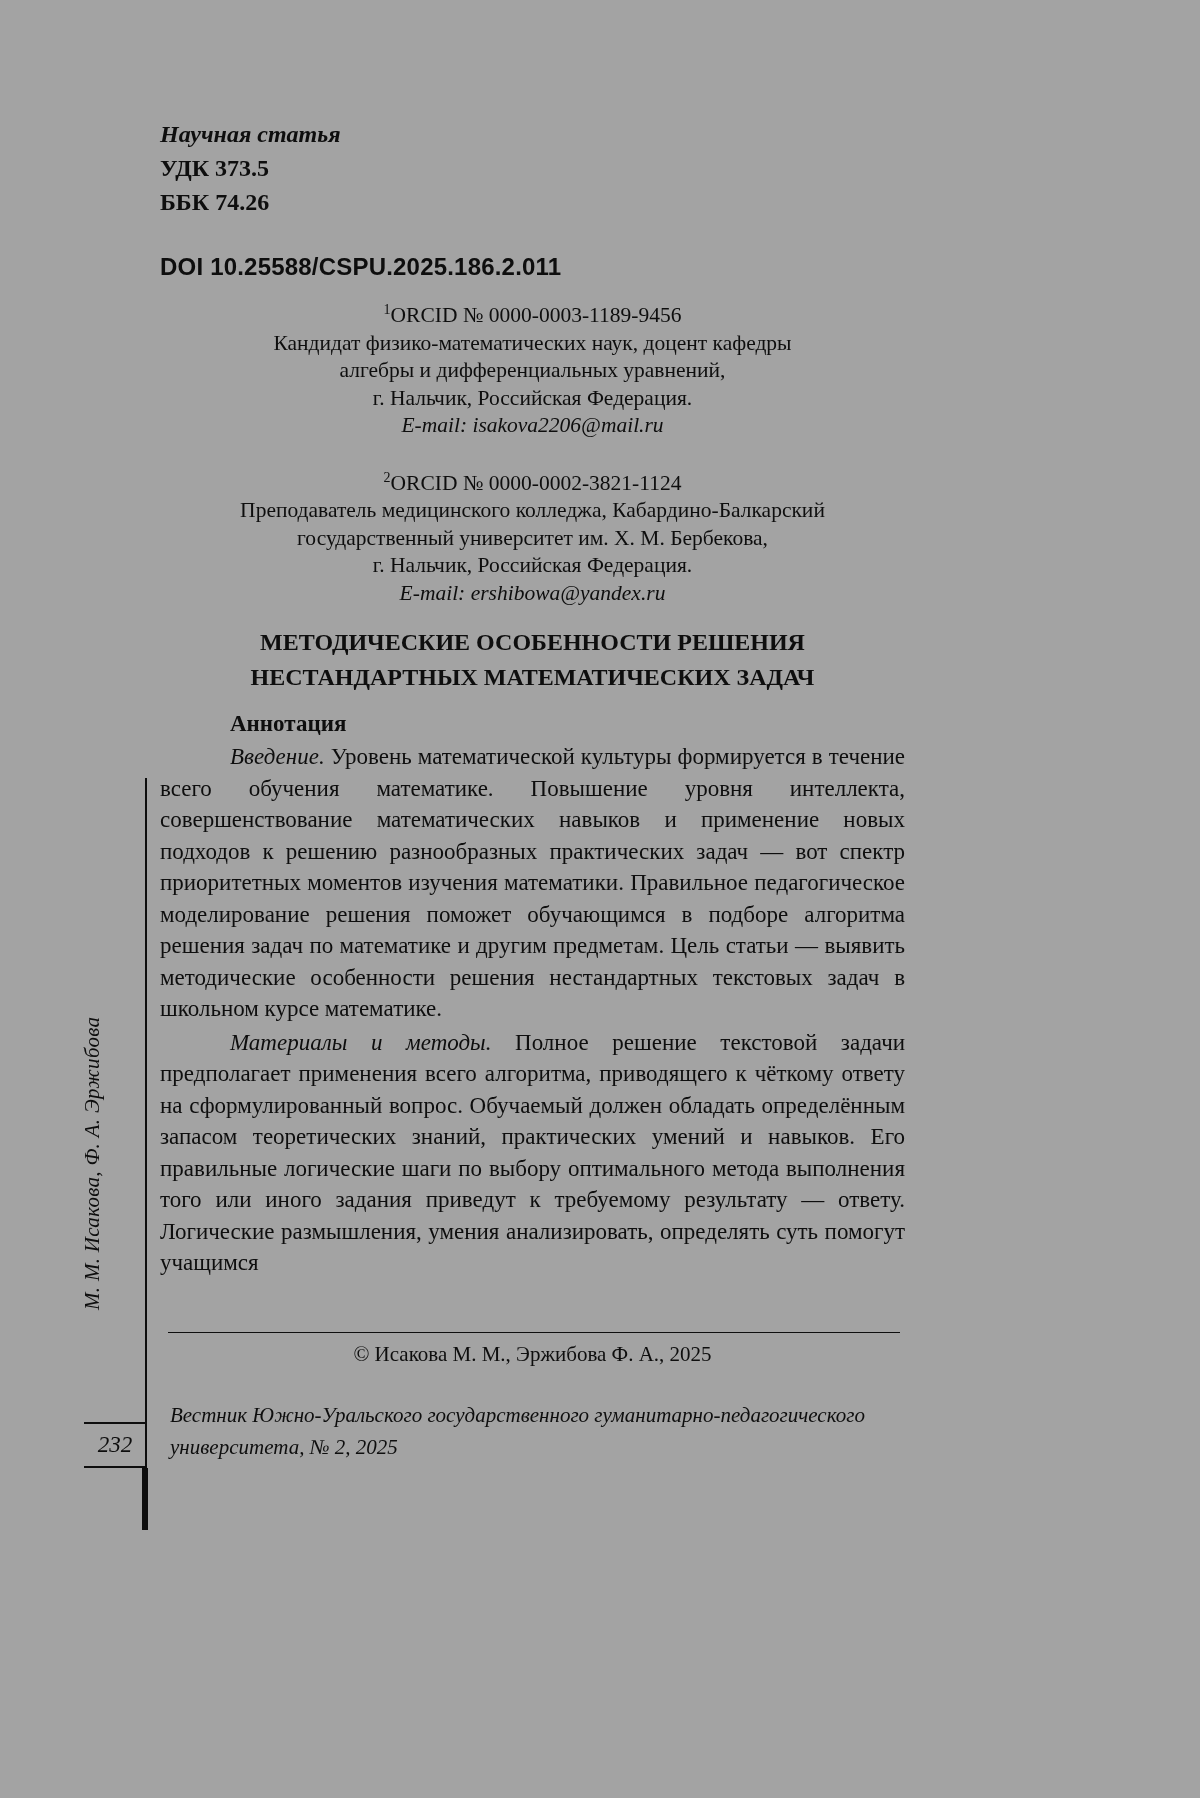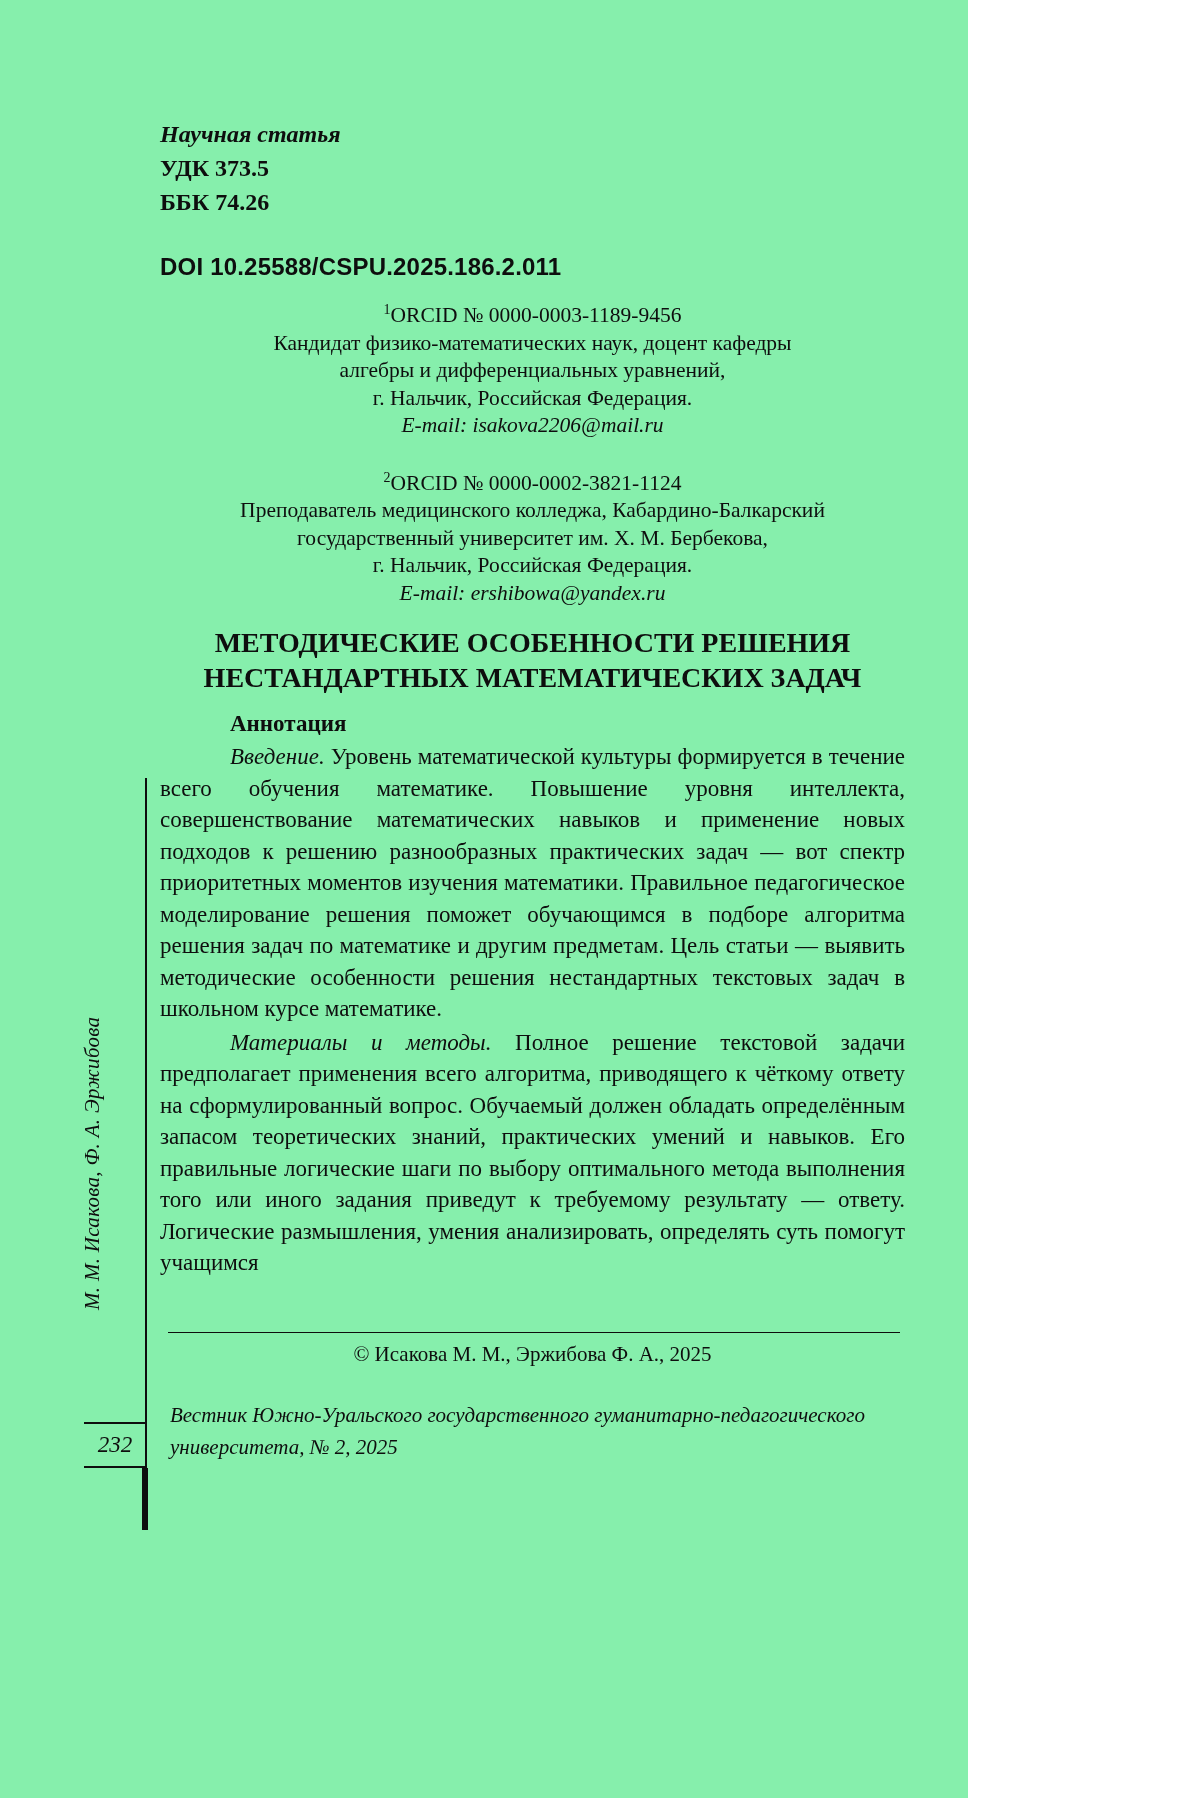--- a/index.html
+++ b/index.html
@@ -2,23 +2,23 @@
 <html lang="ru"><head>
 <meta charset="utf-8">
 <style>
   html, body {
     margin: 0;
     padding: 0;
     background: #ffffff;
   }
   .page {
     position: relative;
-    width: 968px;
+    width: 1200px;
     height: 1798px;
-    background: #86efac;
+    background: #a3a3a3;
     color: #0e0e0e;
     font-family: "Liberation Serif", serif;
     overflow: hidden;
   }
   .content {
     position: absolute;
     left: 160px;
     top: 118px;
     width: 745px;
   }
@@ -55,21 +55,21 @@
     text-align: center;
     font-size: 21.5px;
     line-height: 27.5px;
   }
   .affiliation.second { margin-top: 24px; }
   .affiliation sup { font-size: 14px; }
   .affiliation .email { font-style: italic; }
   .paper-title {
     margin-top: 18px;
     text-align: center;
-    font-size: 28px;
+    font-size: 24px;
     line-height: 35px;
     font-weight: bold;
   }
   .abstract-heading {
     margin-top: 14px;
     font-size: 23px;
     line-height: 30px;
     font-weight: bold;
     text-indent: 70px;
   }

